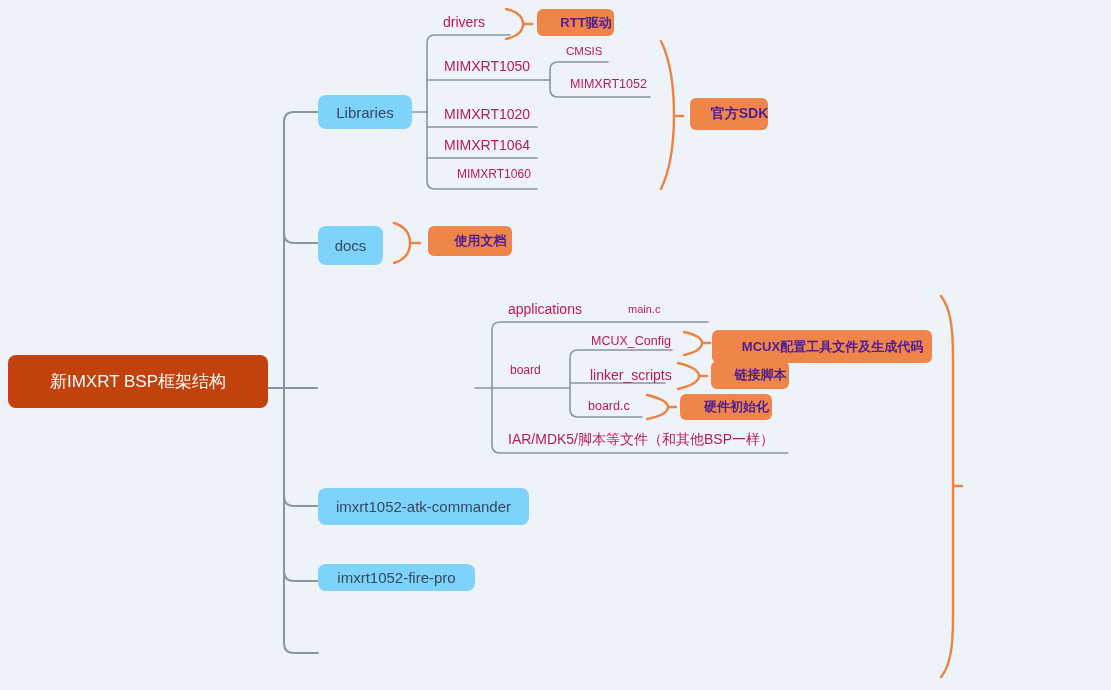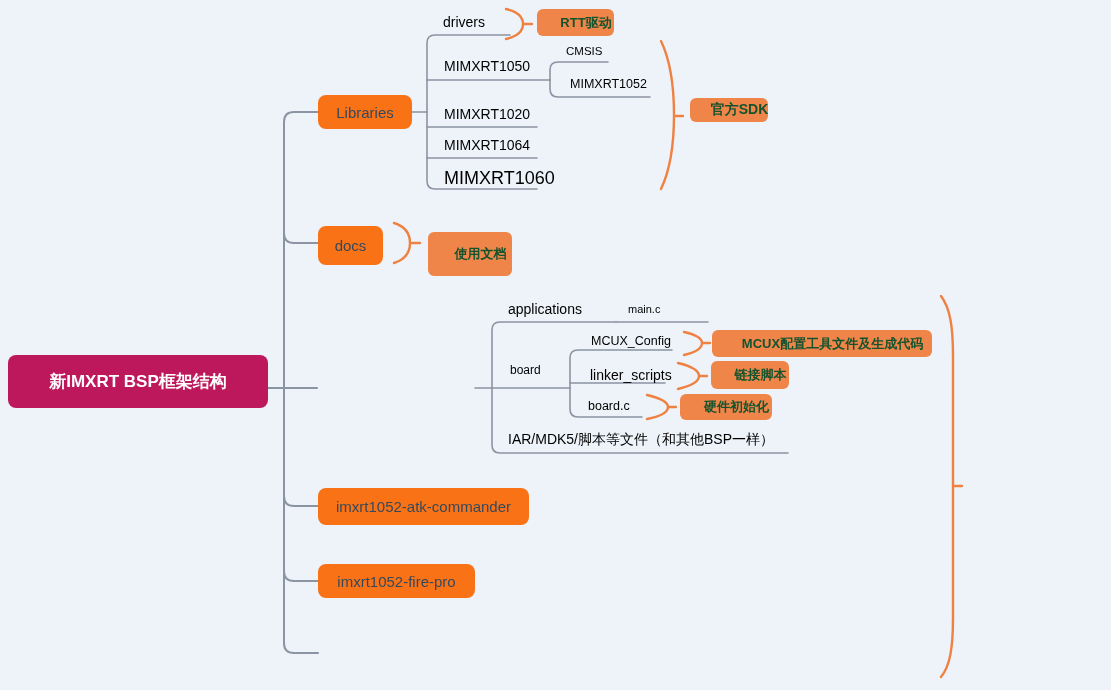--- a/index.html
+++ b/index.html
@@ -11,38 +11,38 @@
     overflow:hidden;
   }
   #wires{position:absolute;left:0;top:0;width:1111px;height:690px;}
   .node{
     position:absolute;
     display:flex;align-items:center;justify-content:center;
     box-sizing:border-box;
     white-space:nowrap;
   }
   .root-node{
-    background:#be185d;color:#ffffff;
-    font-size:17px;font-weight:bold;
+    background:#c2410c;color:#ffffff;
+    font-size:17px;font-weight:normal;
     border-radius:8px;
   }
   .blue-node{
-    background:#f97316;color:#36495c;
+    background:#7dd3fc;color:#36495c;
     font-size:15px;
     border-radius:8px;
   }
   .orange-node{
-    background:#f0854a;color:#14532d;
+    background:#f0854a;color:#4c1d95;
     font-size:13px;font-weight:bold;
     border-radius:6px;
     padding-left:21px;
   }
   .lbl{
     position:absolute;
-    color:#000000;
+    color:#be185d;
     line-height:1.15;
     white-space:nowrap;
   }
 </style>
 </head>
 <body>
 
 <div id="canvas">
 
   <svg id="wires" viewBox="0 0 1111 690" xmlns="http://www.w3.org/2000/svg">
@@ -85,38 +85,38 @@
       <path d="M 647,395 Q 668,400 668,407 Q 668,415 647,419 M 668,407 L 676,407"></path>
       <path d="M 941,296 C 950,308 953,326 953,356 L 953,618 C 953,648 950,666 941,677 M 953,486 L 962,486"></path>
     </g>
   </svg>
 
   <div class="node root-node" style="left:8px;top:355px;width:260px;height:53px">新IMXRT BSP框架结构</div>
 
   <div class="node blue-node" style="left:318px;top:95px;width:94px;height:34px">Libraries</div>
   <div class="node blue-node" style="left:318px;top:226px;width:65px;height:39px">docs</div>
   <div class="node blue-node" style="left:318px;top:488px;width:211px;height:37px">imxrt1052-atk-commander</div>
-  <div class="node blue-node" style="left:318px;top:564px;width:157px;height:34px">imxrt1052-fire-pro</div>
+  <div class="node blue-node" style="left:318px;top:564px;width:157px;height:27px">imxrt1052-fire-pro</div>
 
   <div class="lbl" style="left:443px;top:14px;font-size:14px">drivers</div>
   <div class="lbl" style="left:444px;top:58px;font-size:14px">MIMXRT1050</div>
   <div class="lbl" style="left:566px;top:45px;font-size:11.5px">CMSIS</div>
   <div class="lbl" style="left:570px;top:77px;font-size:12.5px">MIMXRT1052</div>
   <div class="lbl" style="left:444px;top:106px;font-size:14px">MIMXRT1020</div>
   <div class="lbl" style="left:444px;top:137px;font-size:14px">MIMXRT1064</div>
-  <div class="lbl" style="left:444px;top:168px;font-size:18px">MIMXRT1060</div>
+  <div class="lbl" style="left:457px;top:168px;font-size:12px">MIMXRT1060</div>
 
   <div class="lbl" style="left:508px;top:301px;font-size:14px">applications</div>
   <div class="lbl" style="left:628px;top:303px;font-size:11px">main.c</div>
   <div class="lbl" style="left:510px;top:364px;font-size:12px">board</div>
   <div class="lbl" style="left:591px;top:334px;font-size:12.5px">MCUX_Config</div>
   <div class="lbl" style="left:590px;top:367px;font-size:14px">linker_scripts</div>
   <div class="lbl" style="left:588px;top:399px;font-size:12.5px">board.c</div>
   <div class="lbl" style="left:508px;top:431px;font-size:14px">IAR/MDK5/脚本等文件（和其他BSP一样）</div>
 
   <div class="node orange-node" style="left:537px;top:9px;width:77px;height:27px">RTT驱动</div>
-  <div class="node orange-node" style="left:690px;top:98px;width:78px;height:24px;font-size:14px">官方SDK</div>
-  <div class="node orange-node" style="left:428px;top:232px;width:84px;height:44px">使用文档</div>
-  <div class="node orange-node" style="left:712px;top:330px;width:220px;height:27px">MCUX配置工具文件及生成代码</div>
+  <div class="node orange-node" style="left:690px;top:98px;width:78px;height:32px;font-size:14px">官方SDK</div>
+  <div class="node orange-node" style="left:428px;top:226px;width:84px;height:30px">使用文档</div>
+  <div class="node orange-node" style="left:712px;top:330px;width:220px;height:33px">MCUX配置工具文件及生成代码</div>
   <div class="node orange-node" style="left:711px;top:361px;width:78px;height:28px">链接脚本</div>
   <div class="node orange-node" style="left:680px;top:394px;width:92px;height:26px">硬件初始化</div>
 
 </div>
 
 </body></html>

